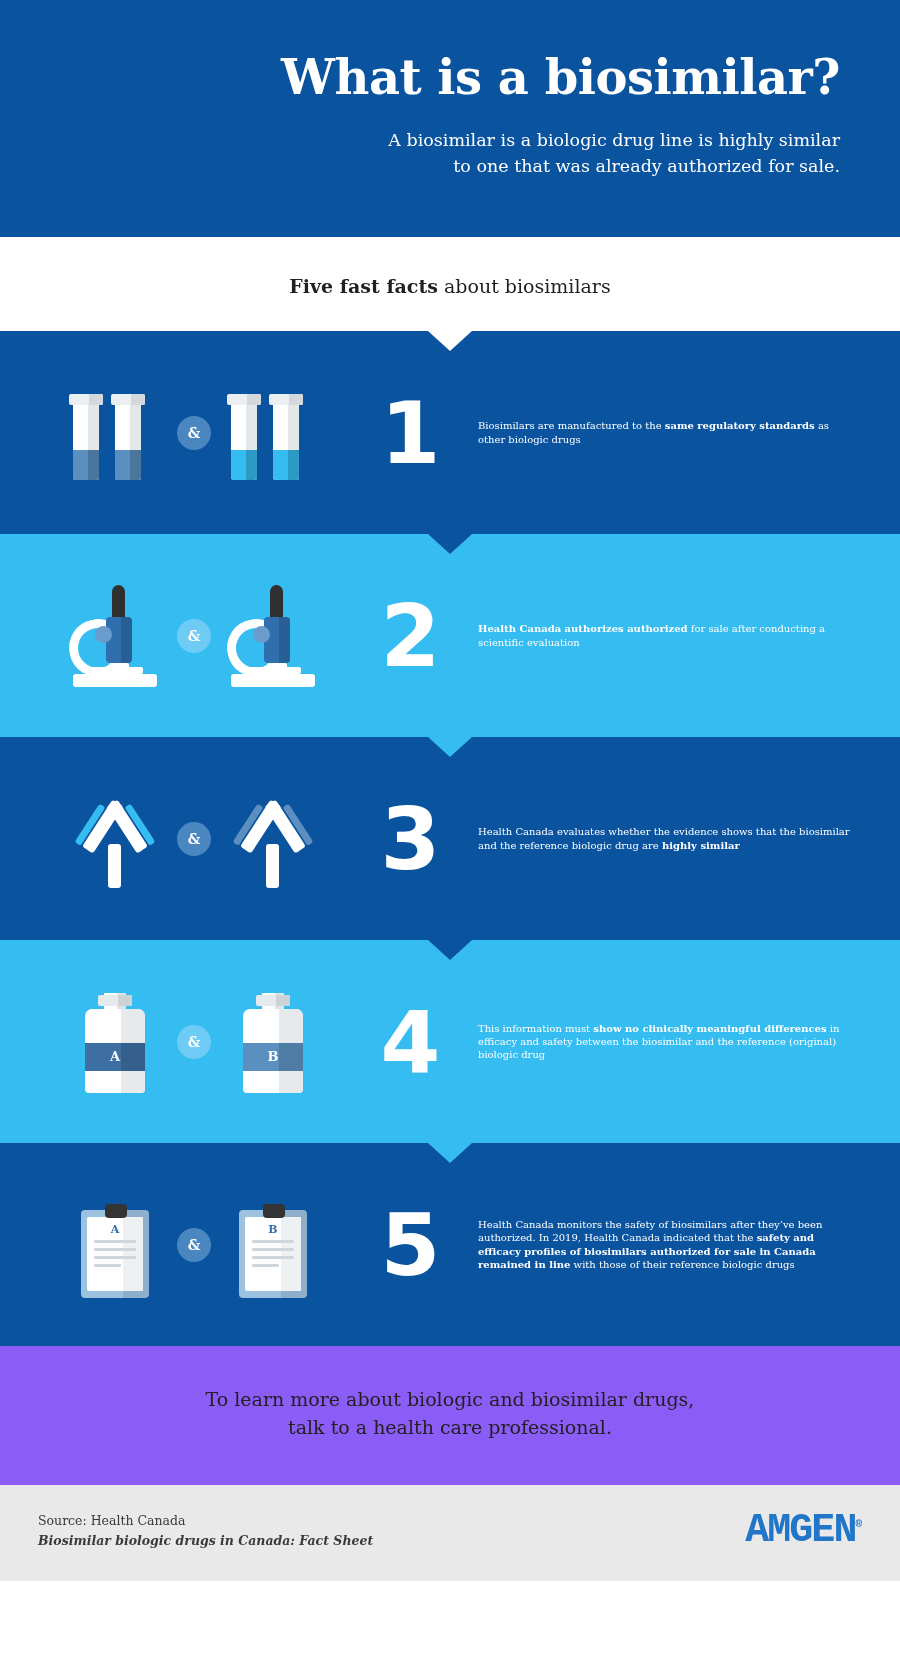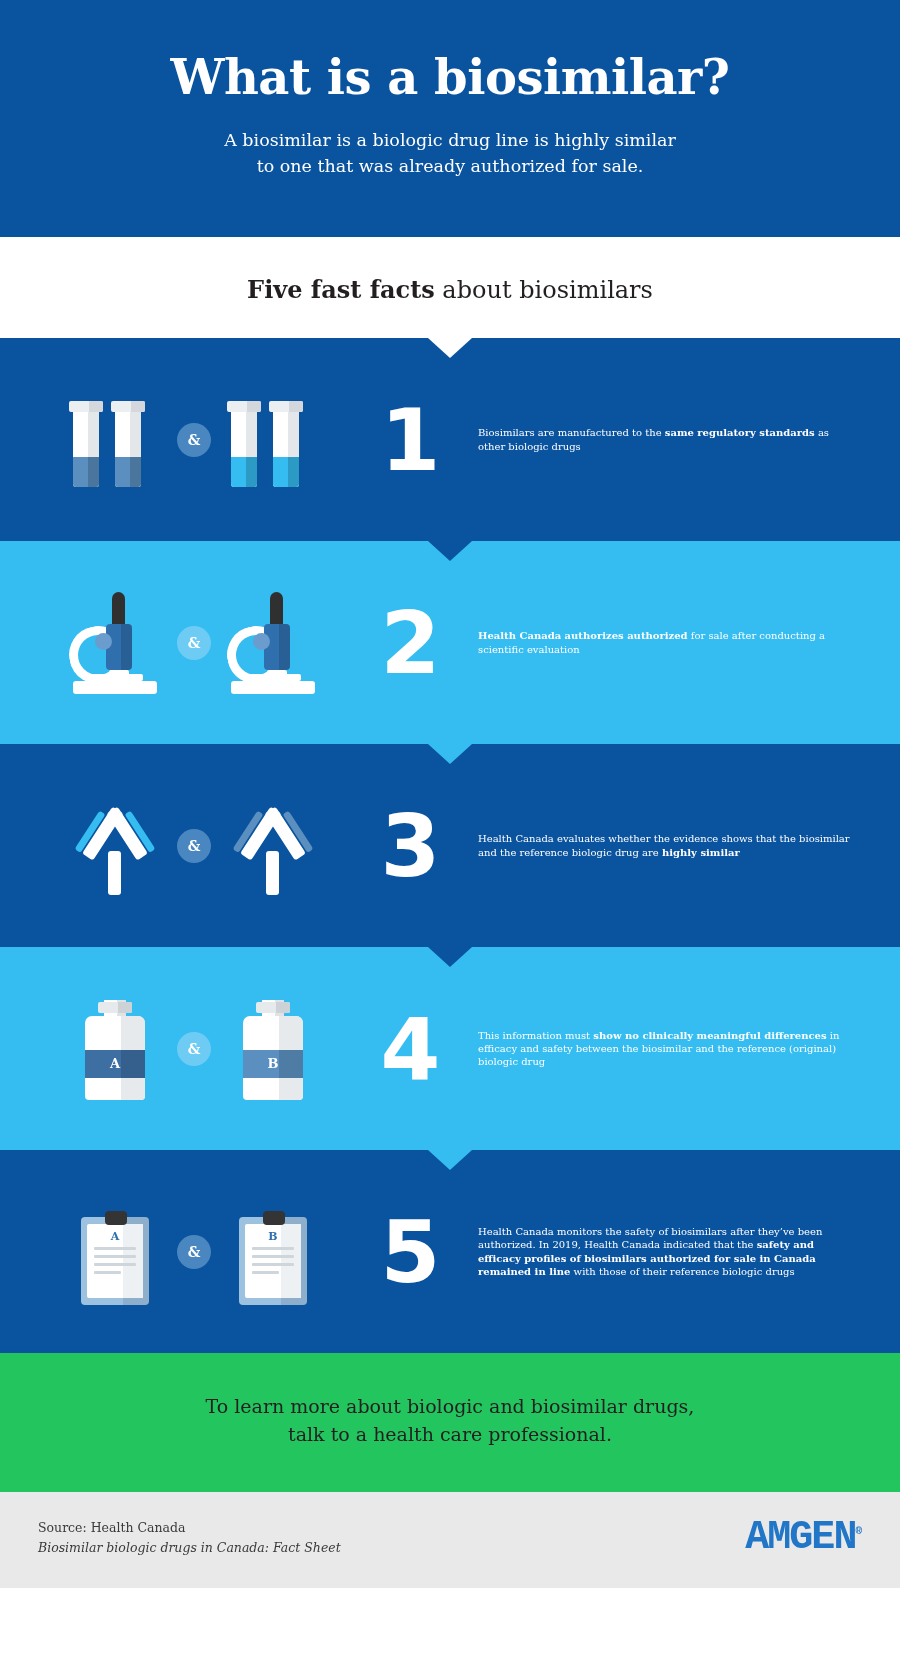--- a/index.html
+++ b/index.html
@@ -8,21 +8,21 @@
     background: #ffffff;
     font-family: "DejaVu Serif", serif;
     -webkit-font-smoothing: antialiased;
   }
   .page { width: 900px; position: relative; overflow: hidden; }
 
   
   .hero {
     background: #0a539f;
     padding: 52px 60px 58px;
-    text-align: center;
+    text-align: right;
   }
   .hero-title {
     color: #ffffff;
     font-size: 48px;
     font-weight: bold;
     letter-spacing: -0.5px;
     line-height: 1.05;
     font-family: "DejaVu Serif", serif;
   }
   .hero-sub {
@@ -33,21 +33,21 @@
     font-family: "DejaVu Serif", serif;
   }
 
   
   .facts-head {
     background: #ffffff;
     text-align: center;
     padding: 38px 20px 34px;
   }
   .facts-head-text {
-    font-size: 24px;
+    font-size: 19px;
     color: #231f20;
     font-family: "DejaVu Serif", serif;
   }
   .facts-head-text b { font-weight: bold; }
 
   
   .fact {
     position: relative;
     display: flex;
     align-items: center;
@@ -236,35 +236,35 @@
   .board .ltr {
     position: relative; z-index: 2; text-align: center;
     font-family: "DejaVu Serif", serif; font-size: 11px; font-weight: bold;
     color: #2f6fae; margin-bottom: 4px;
   }
   .board .line { position: relative; z-index: 2; height: 3px; background: #cfd6db; margin: 0 0 5px; border-radius: 1px; }
   .board .line.s { width: 64%; }
 
   
   .cta {
-    background: #22c55e; text-align: center;
+    background: #8b5cf6; text-align: center;
     padding: 40px 60px 44px;
     font-family: "DejaVu Serif", serif;
     color: #231f20; font-size: 19px; line-height: 1.45;
   }
   .cta b { font-weight: normal; }
 
   
   .footer {
     background: #e9e9e9;
     padding: 26px 38px 30px;
     display: flex; align-items: center; justify-content: space-between;
   }
   .src { font-family: "DejaVu Serif", serif; font-size: 12.5px; color: #3a3a3a; line-height: 1.6; }
-  .src .it { font-style: italic; }
+  .src .it { font-style: italic; font-weight: bold; }
   .logo {
     font-family: Liberation Mono, monospace; font-weight: bold;
     font-size: 40px; color: #2176c7; letter-spacing: -2px;
     position: relative; line-height: 1;
   }
   .logo .reg { font-size: 11px; vertical-align: super; letter-spacing: 0; }
 </style>
 </head>
 <body>
 

